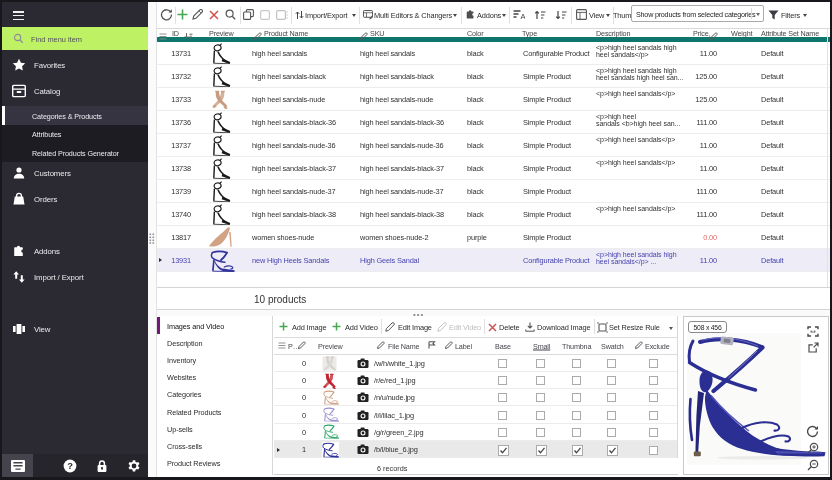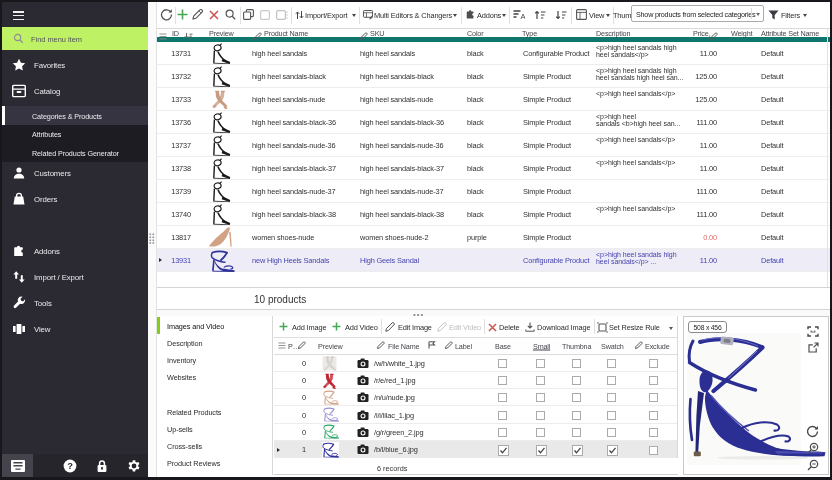--- a/index.html
+++ b/index.html
@@ -39,21 +39,21 @@
 .grow.sel{background:#edecf7;color:#4743ae;}
 .gc{position:absolute;top:50%;transform:translateY(-50%);font-size:7.4px;letter-spacing:-0.15px;white-space:nowrap;}
 .gdesc{position:absolute;left:439px;top:1.5px;width:116px;font-size:7px;line-height:7.8px;letter-spacing:-0.05px;}
 .thumb{position:absolute;left:55px;top:1px;}
 #grid-footer{left:157px;top:287px;width:673px;height:23px;border-top:1px solid #d4d4d4;border-bottom:1px solid #d4d4d4;background:#fff;}
 #hsplit{left:157px;top:310px;width:673px;height:6px;background:#fafafa;}
 
 #tabs{left:157px;top:316px;width:116px;height:159px;background:#fff;border-right:1px solid #d8d8d8;}
 .tab{position:absolute;left:0;width:115px;height:17px;font-size:7.3px;color:#2c2c2c;}
 .tab .lbl{position:absolute;left:10px;top:50%;transform:translateY(-50%);letter-spacing:-0.1px;}
-.tab.sel{border-left:3px solid #84cc16;text-decoration:underline;}
+.tab.sel{border-left:3px solid #701a75;text-decoration:underline;}
 .tab.sel .lbl{left:7px;color:#111;}
 #btoolbar{left:274px;top:316px;width:404px;height:21px;background:#fff;}
 #btable-header{left:274px;top:337px;width:404px;height:18px;border-top:1px solid #dcdcdc;border-bottom:1px solid #dcdcdc;background:#fefefe;color:#45454c;}
 #btable{left:274px;top:355px;width:404px;height:103px;}
 .brow{position:absolute;left:0;width:403px;height:17px;border-bottom:1px solid #ececec;}
 .brow.sel{background:#e9e9e9;}
 .bc{position:absolute;top:50%;transform:translateY(-50%);font-size:7.4px;letter-spacing:-0.15px;white-space:nowrap;}
 #btable-footer{left:274px;top:458px;width:404px;height:17px;border-bottom:1px solid #cfcfcf;background:#fff;}
 .cb{position:absolute;top:4px;width:9px;height:9px;background:#fff;border:1px solid #ababab;}
 
@@ -122,26 +122,20 @@
     <svg width="14" height="14" viewBox="0 0 14 14">
         <path fill="#fff" d="M2.2 5.6 2.2 3.9Q2.2 3.3 2.8 3.3L4.9 3.3A1.6 1.6 0 1 1 8.1 3.3L10.2 3.3Q10.8 3.3 10.8 3.9L10.8 5.5A1.6 1.6 0 1 0 10.8 8.7L10.8 11.4Q10.8 12 10.2 12L2.8 12Q2.2 12 2.2 11.4Z"></path>
       </svg>
     <span class="lbl">Addons</span>
   </div>
   <div class="sb-item" style="top:262px;">
     <svg width="14" height="14" viewBox="0 0 14 14">
         <path fill="#fff" d="M4.2 1.2L7 4.6H5.2v4.2H3.2V4.6H1.4zM9.8 12.8L7 9.4h1.8V5.2h2v4.2h1.8z"></path>
       </svg>
     <span class="lbl">Import / Export</span>
-  </div>
-  <div class="sb-item" style="top:288px;">
-    <svg width="14" height="14" viewBox="0 0 14 14">
-        <path fill="#fff" d="M12.9 3.2a3.6 3.6 0 0 1-4.8 4.5L4 11.8a1.5 1.5 0 0 1-2.1-2.1l4.1-4.1a3.6 3.6 0 0 1 4.5-4.8L8.4 2.9l.9 1.8 1.8.9z"></path>
-      </svg>
-    <span class="lbl">Tools</span>
   </div>
   <div class="sb-item" style="top:314px;">
     <svg width="14" height="14" viewBox="0 0 14 14">
         <rect x="1" y="4" width="2.6" height="6" fill="#fff"></rect>
         <rect x="4.6" y="2" width="4.8" height="10" fill="#fff"></rect>
         <rect x="10.4" y="4" width="2.6" height="6" fill="#fff"></rect>
       </svg>
     <span class="lbl">View</span>
   </div>
   <div class="abs" id="sb-bottom">
@@ -498,20 +492,23 @@
     </div>
   <div class="tab" style="top:18.2px;">
       <span class="lbl">Description</span>
     </div>
   <div class="tab" style="top:35.4px;">
       <span class="lbl">Inventory</span>
     </div>
   <div class="tab" style="top:52.6px;">
       <span class="lbl">Websites</span>
     </div>
+  <div class="tab" style="top:69.8px;">
+      <span class="lbl">Categories</span>
+    </div>
   <div class="tab" style="top:87px;">
       <span class="lbl">Related Products</span>
     </div>
   <div class="tab" style="top:104.2px;">
       <span class="lbl">Up-sells</span>
     </div>
   <div class="tab" style="top:121.4px;">
       <span class="lbl">Cross-sells</span>
     </div>
   <div class="tab" style="top:138.6px;">

